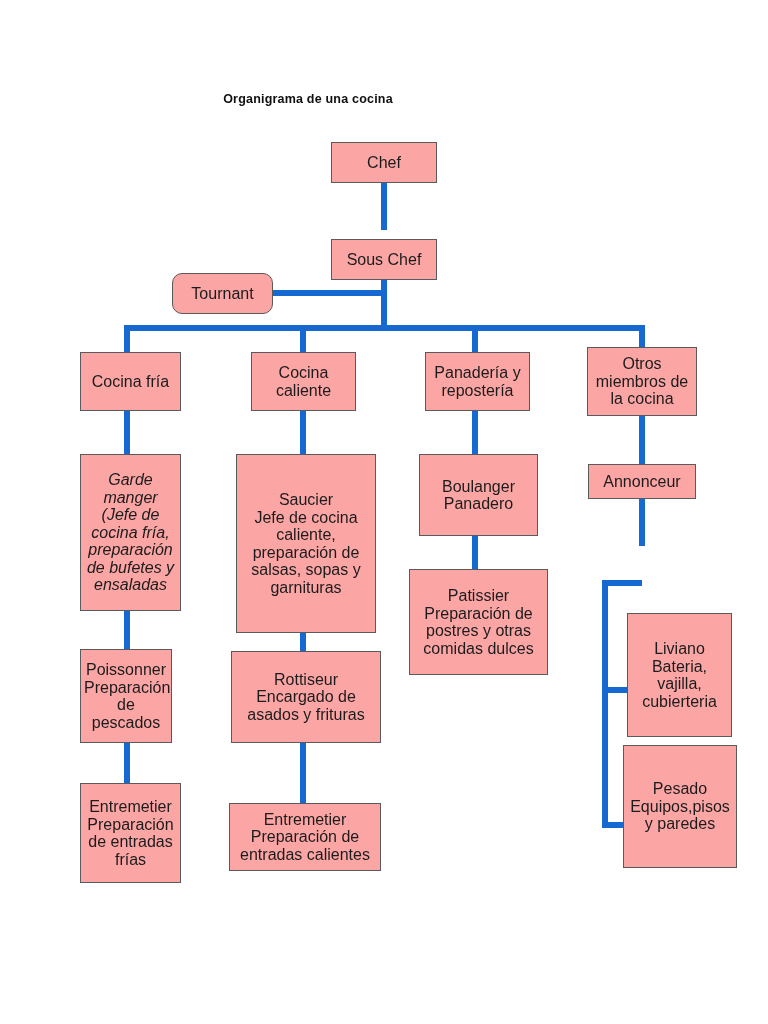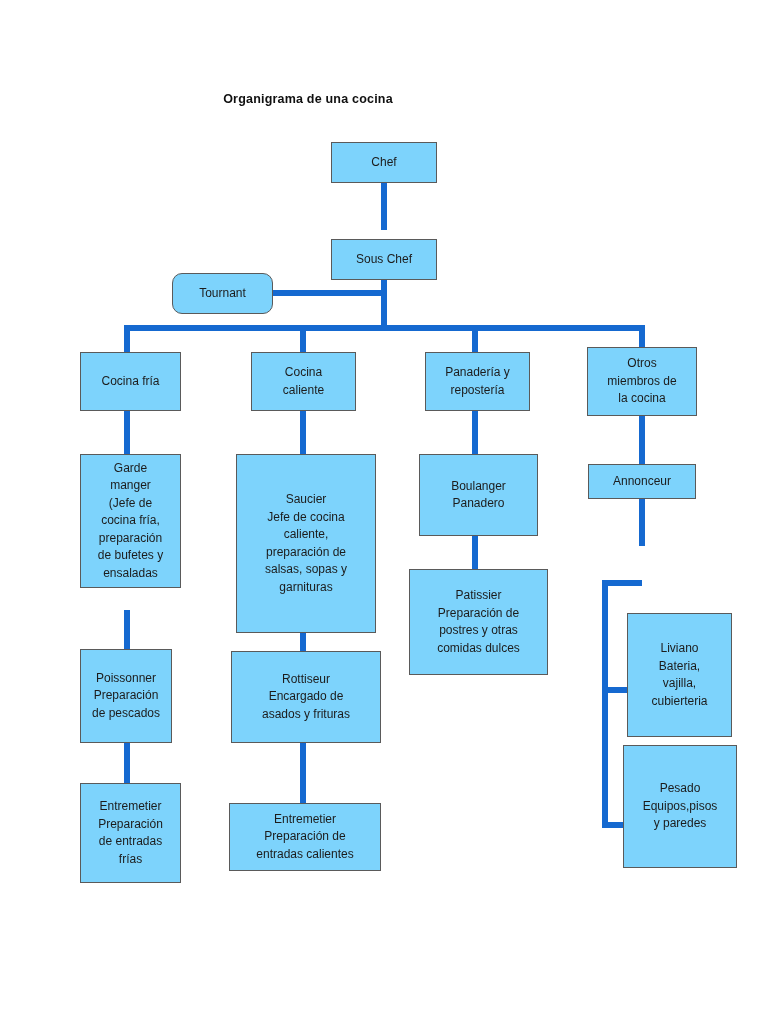--- a/index.html
+++ b/index.html
@@ -29,27 +29,27 @@
     width: 616px;
     text-align: center;
     font-size: 12.5px;
     font-weight: bold;
     letter-spacing: 0.2px;
     color: #101010;
   }
   .node {
     position: absolute;
     box-sizing: border-box;
-    background: #7dd3fc;
+    background: #fca5a5;
     border: 1px solid #5a5a5a;
     display: flex;
     align-items: center;
     justify-content: center;
     text-align: center;
-    font-size: 12px;
+    font-size: 16px;
     line-height: 17.5px;
     color: #1c1c1c;
     padding: 4px 3px;
     z-index: 3;
   }
   .node .lbl {
     display: block;
     width: 100%;
     white-space: pre-line;
   }
@@ -123,21 +123,21 @@
     <span class="lbl">Panadería y
 repostería</span>
   </div>
 
   <div class="node" style="left:587px; top:347px; width:110px; height:69px;">
     <span class="lbl">Otros
 miembros de
 la cocina</span>
   </div>
 
-  <div class="node" style="left:80px; top:454px; width:101px; height:134px;">
+  <div class="node" style="left:80px; top:454px; width:101px; height:157px;font-style:italic;">
     <span class="lbl">Garde
 manger
 (Jefe de
 cocina fría,
 preparación
 de bufetes y
 ensaladas</span>
   </div>
 
   <div class="node" style="left:236px; top:454px; width:140px; height:179px;">

